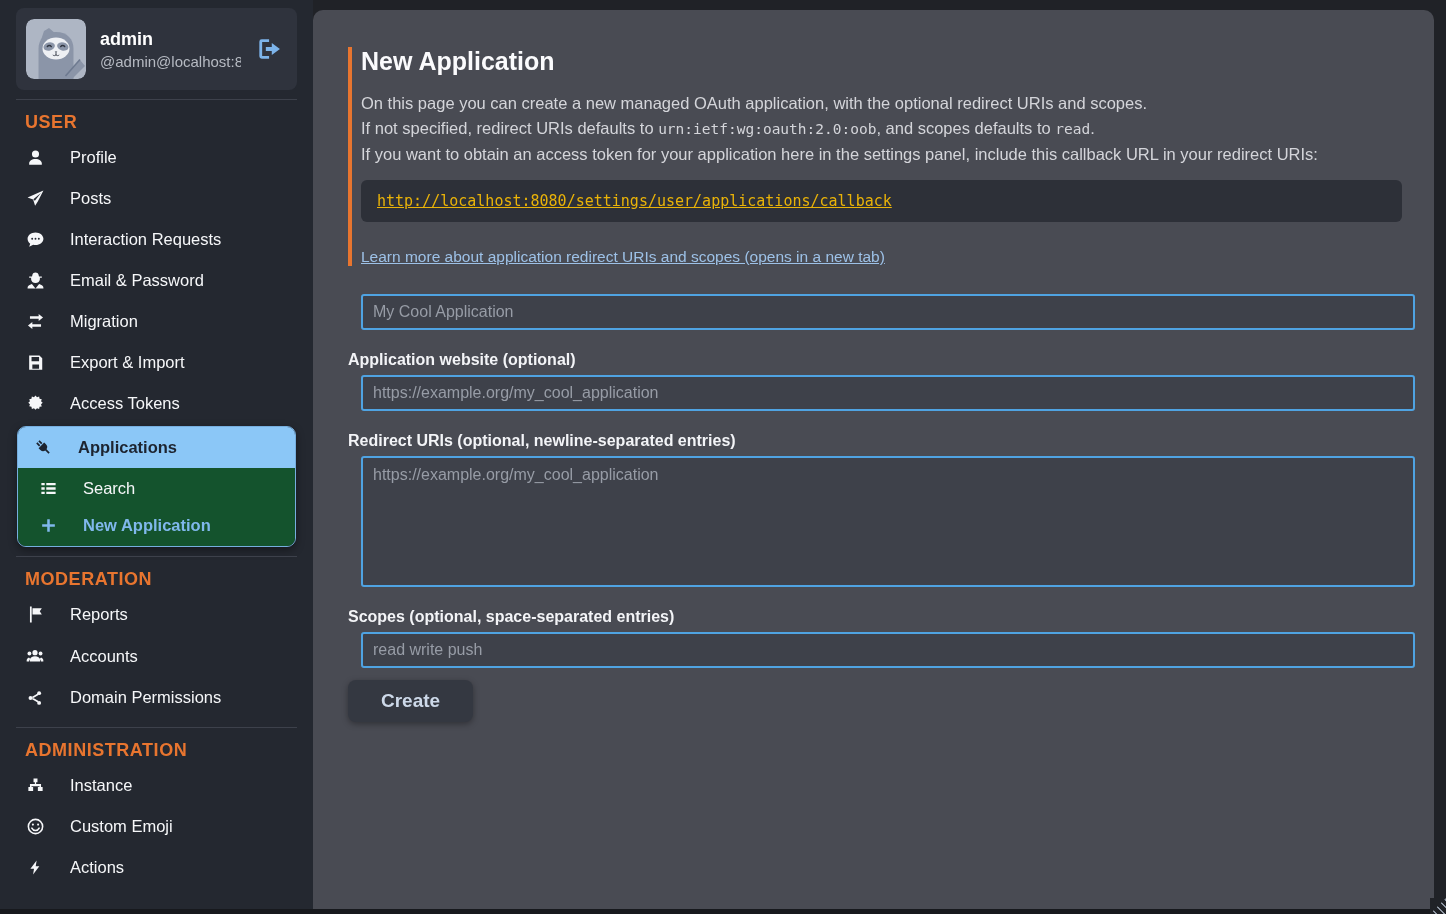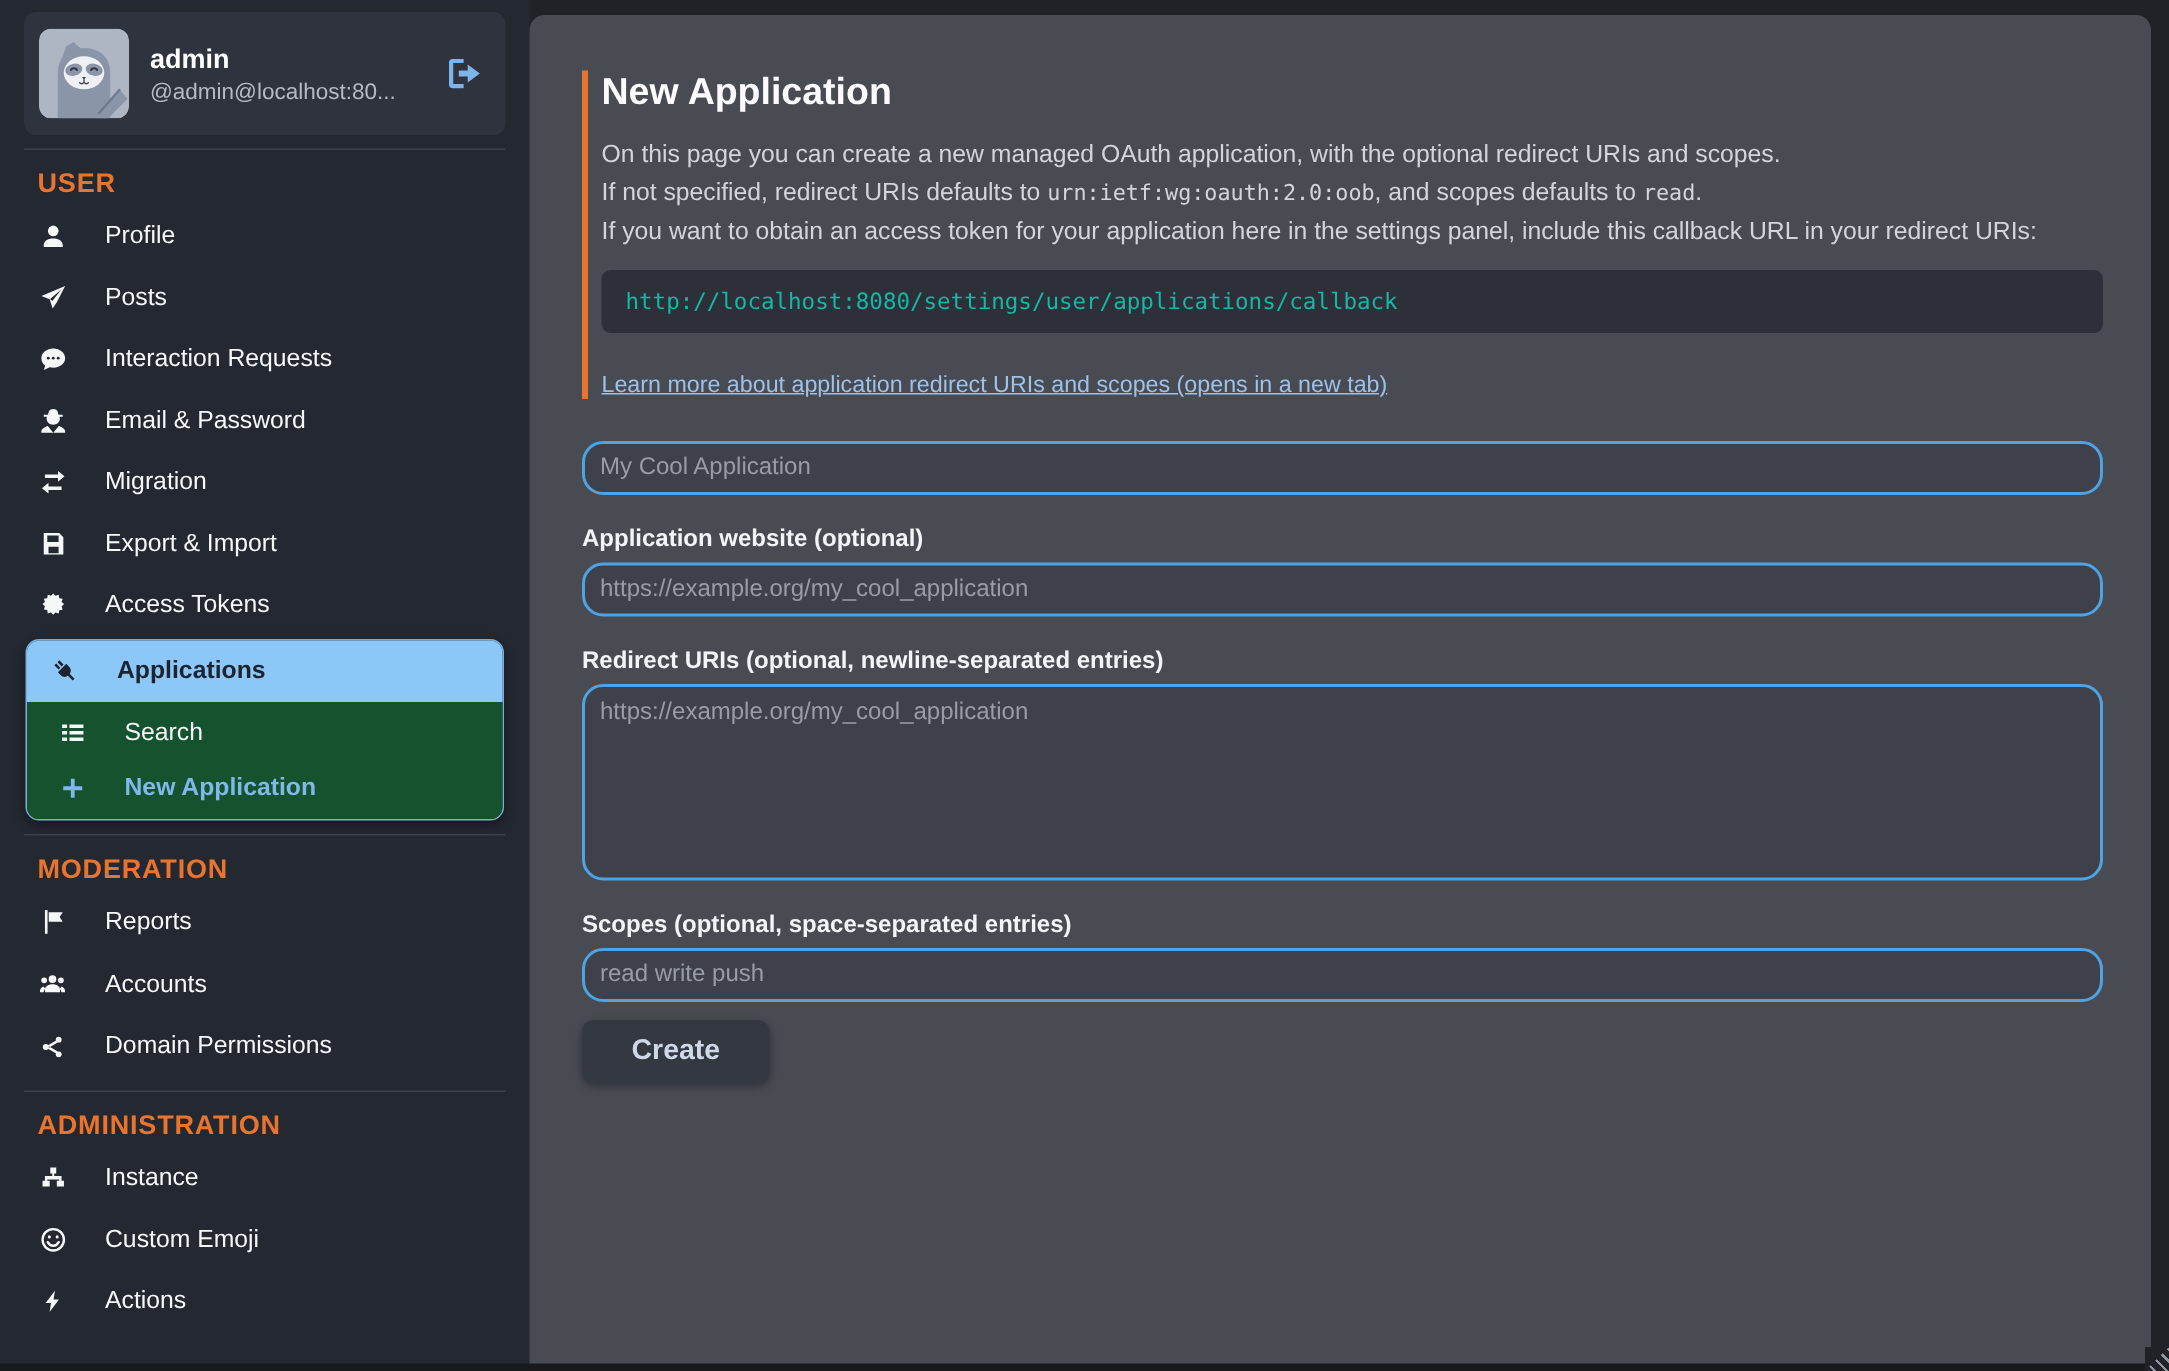--- a/index.html
+++ b/index.html
@@ -5,21 +5,21 @@
   * { box-sizing: border-box; }
   html, body { margin: 0; padding: 0; }
   body {
     width: 1446px; height: 914px; overflow: hidden;
     background: #202227;
     font-family: "Liberation Sans", sans-serif;
   }
   .app { display: flex; height: 100%; }
 
   
-  .sidebar { width: 353px; flex-shrink: 0; background: #242830; color: #f6f7f9; overflow: hidden; }
+  .sidebar { width: 313px; flex-shrink: 0; background: #242830; color: #f6f7f9; overflow: hidden; }
   .user-card {
     margin: 8px 16px 8px; background: #2f333d; border-radius: 8px;
     display: flex; align-items: center; gap: 14px; padding: 11px 16px 11px 10px;
   }
   .avatar { width: 60px; height: 60px; border-radius: 8px; overflow: hidden; flex-shrink: 0; }
   .user-meta { min-width: 0; }
   .user-name { font-size: 18px; font-weight: bold; color: #ffffff; margin-bottom: 3px; }
   .user-handle { font-size: 15px; color: #b6bac2; white-space: nowrap; overflow: hidden; }
   .logout { margin-left: auto; color: #7db4ea; display: flex; cursor: pointer; }
   .divider { border: 0; border-top: 1px solid #3d414b; margin: 9px 16px; }
@@ -51,34 +51,35 @@
   .panel {
     background: #494b53; border-radius: 10px 10px 0 0; height: 100%;
     padding: 37px 32px 0 35px; color: #d4d5da;
   }
   .described { border-left: 4px solid #e8752f; padding-left: 9px; }
   .page-title { margin: 0 0 15px; font-size: 25px; font-weight: bold; color: #fbfbfd; }
   .described p { margin: 0; font-size: 16.5px; line-height: 25px; color: #d4d5da; }
   .mono { font-family: "DejaVu Sans Mono", monospace; font-size: 14.5px; }
   .code-block {
     background: #2d3038; border-radius: 6px; padding: 12px 16px;
-    font-family: "DejaVu Sans Mono", monospace; font-size: 15px; color: #14b8a6;
+    font-family: "DejaVu Sans Mono", monospace; font-size: 15px; color: #eab308;
     margin: 13px 0 0;
+    text-decoration: underline;
   }
   .learn-link {
     display: inline-block; margin-top: 26px; color: #9dc1e7; font-size: 15.5px;
     text-decoration: underline; cursor: pointer;
   }
   .app-form { margin-top: 28px; }
   .form-group { margin-bottom: 21px; }
   .form-label { display: block; font-weight: bold; font-size: 16px; color: #f3f4f7; margin-bottom: 6px; }
   .text-input, .text-area {
     display: block; width: 100%; background: #3e414a; border: 2px solid #4fa3e2;
-    border-radius: 14px; color: #e8eaee; font-size: 16px; padding: 6px 10px;
-    font-family: "Liberation Sans", sans-serif; outline: none;
+    border-radius: 3px; color: #e8eaee; font-size: 16px; padding: 6px 10px;
+    font-family: "Liberation Sans", sans-serif; outline: none; margin-left: 13px;
   }
   .text-input { height: 36px; }
   .text-area { height: 131px; resize: none; padding-top: 8px; }
   ::placeholder { color: #979ca6; opacity: 1; }
   .create-btn {
     margin-top: 12px; background: #343841; color: #cdd9e9; font-weight: bold;
     font-size: 19px; border: 0; border-radius: 8px; padding: 10px 33px;
     box-shadow: 0 2px 6px rgba(0,0,0,.35); cursor: pointer;
     font-family: "Liberation Sans", sans-serif;
   }

